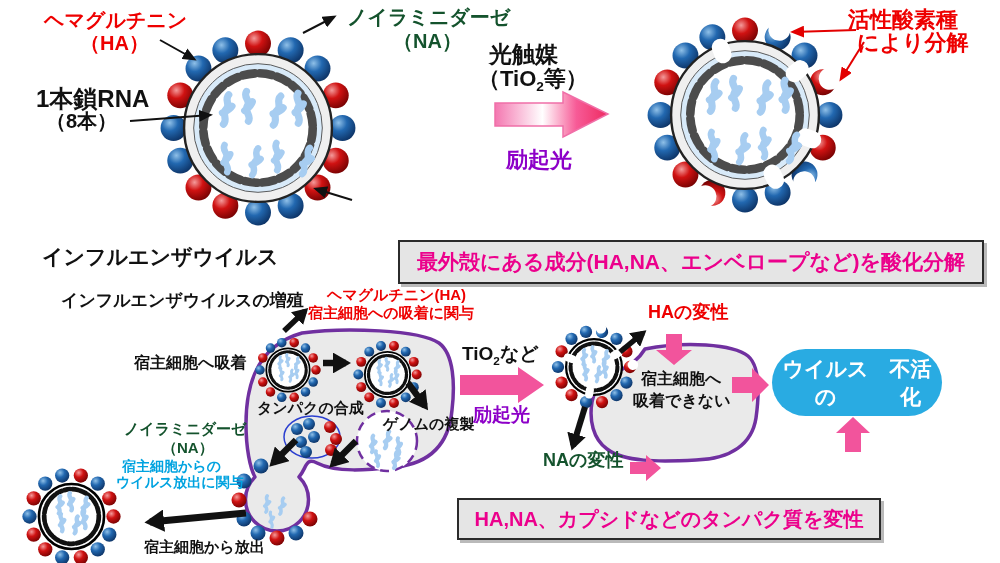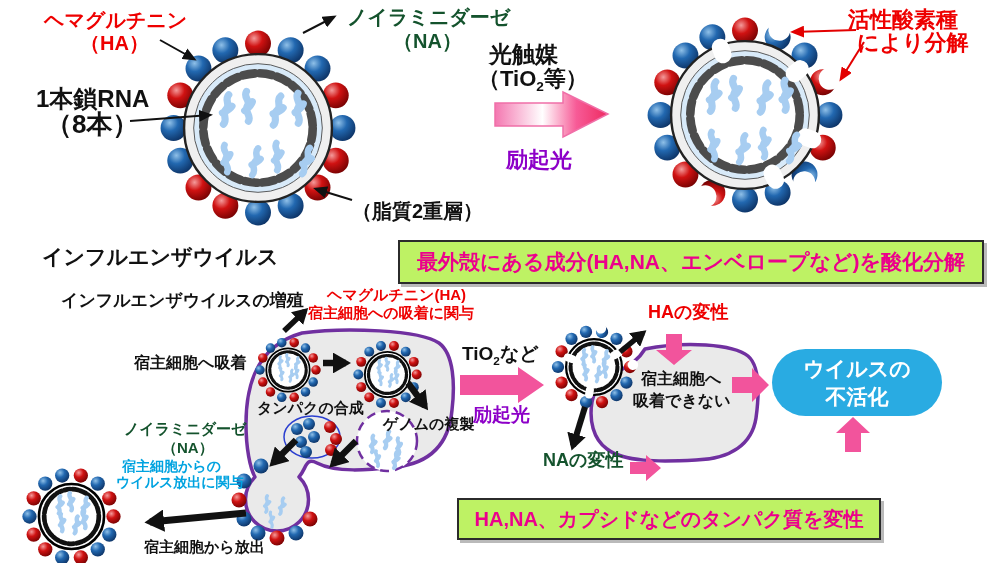--- a/index.html
+++ b/index.html
@@ -5,24 +5,24 @@
   html,body{margin:0;padding:0;background:#fff;}
   .stage{position:relative;width:1000px;height:563px;background:#fff;overflow:hidden;
          font-family:"Liberation Sans","DejaVu Sans",sans-serif;}
   .art{position:absolute;left:0;top:0;width:1000px;height:563px;}
   .lb{position:absolute;font-weight:bold;white-space:nowrap;line-height:1.05;}
   .c-red{color:#ee0000}.c-blue{color:#14532d}.c-cyan{color:#00a3e0}
   .c-purple{color:#8d00c8}.c-black{color:#111}
   sub{font-size:0.62em;}
   .obox{position:absolute;display:flex;align-items:center;justify-content:center;
         border:2.5px solid #2b2b2b;box-shadow:3px 3px 0 rgba(130,130,130,.55);
-        color:#ec008c;font-weight:bold;background:#bef264;white-space:nowrap;}
+        color:#ec008c;font-weight:bold;background:#e5e5e5;white-space:nowrap;}
   .result{position:absolute;left:772px;top:349px;width:170px;height:67px;background:#29abe2;
           border-radius:34px;color:#fff;font-weight:bold;font-size:21px;display:flex;
-          flex-direction:column;align-items:center;justify-content:center;line-height:1.3;text-align:center;}
+          flex-direction:row;align-items:center;justify-content:center;line-height:1.3;text-align:center;}
 </style>
 </head>
 <body>
 
 <div class="stage">
 
 <svg class="art" viewBox="0 0 1000 563">
 <defs>
   <radialGradient id="gr" cx="35%" cy="30%" r="80%">
     <stop offset="0" stop-color="#f49a9a"></stop>
@@ -278,22 +278,21 @@
   <polygon points="630,462 646,462 646,455 661,468 646,481 646,474 630,474"></polygon>
   <polygon points="845,452 845,433 836,433 853,417 870,433 861,433 861,452"></polygon>
 </g>
 </svg>
 
 <div class="lb c-red" style="left:44px;top:10px;font-size:20px">ヘマグルチニン</div>
 <div class="lb c-red" style="left:80px;top:33px;font-size:20px">（HA）</div>
 <div class="lb c-blue" style="left:347px;top:7px;font-size:20px">ノイラミニダーゼ</div>
 <div class="lb c-blue" style="left:393px;top:31px;font-size:20px">（NA）</div>
 <div class="lb c-black" style="left:36px;top:86px;font-size:24px">1本鎖RNA</div>
-<div class="lb c-black" style="left:46px;top:111px;font-size:26px">（8本）</div>
-<div class="lb c-black" style="left:352px;top:201px;font-size:20px">（脂質2重層）</div>
+<div class="lb c-black" style="left:46px;top:111px;font-size:20px">（8本）</div>
 
 <div class="lb c-black" style="left:489px;top:42px;font-size:23px">光触媒</div>
 <div class="lb c-black" style="left:478px;top:67px;font-size:22px"><span>（TiO</span><sub>2</sub><span>等）</span></div>
 <div class="lb c-purple" style="left:506px;top:148px;font-size:22px">励起光</div>
 
 <div class="lb c-red" style="left:848px;top:8px;font-size:22px">活性酸素種</div>
 <div class="lb c-red" style="left:857px;top:31px;font-size:22px">により分解</div>
 
 <div class="lb c-black" style="left:42px;top:246px;font-size:21px">インフルエンザウイルス</div>
 <div class="obox" style="left:398px;top:240px;width:582px;height:40px;font-size:21px">最外殻にある成分(HA,NA、エンベロープなど)を酸化分解</div>

